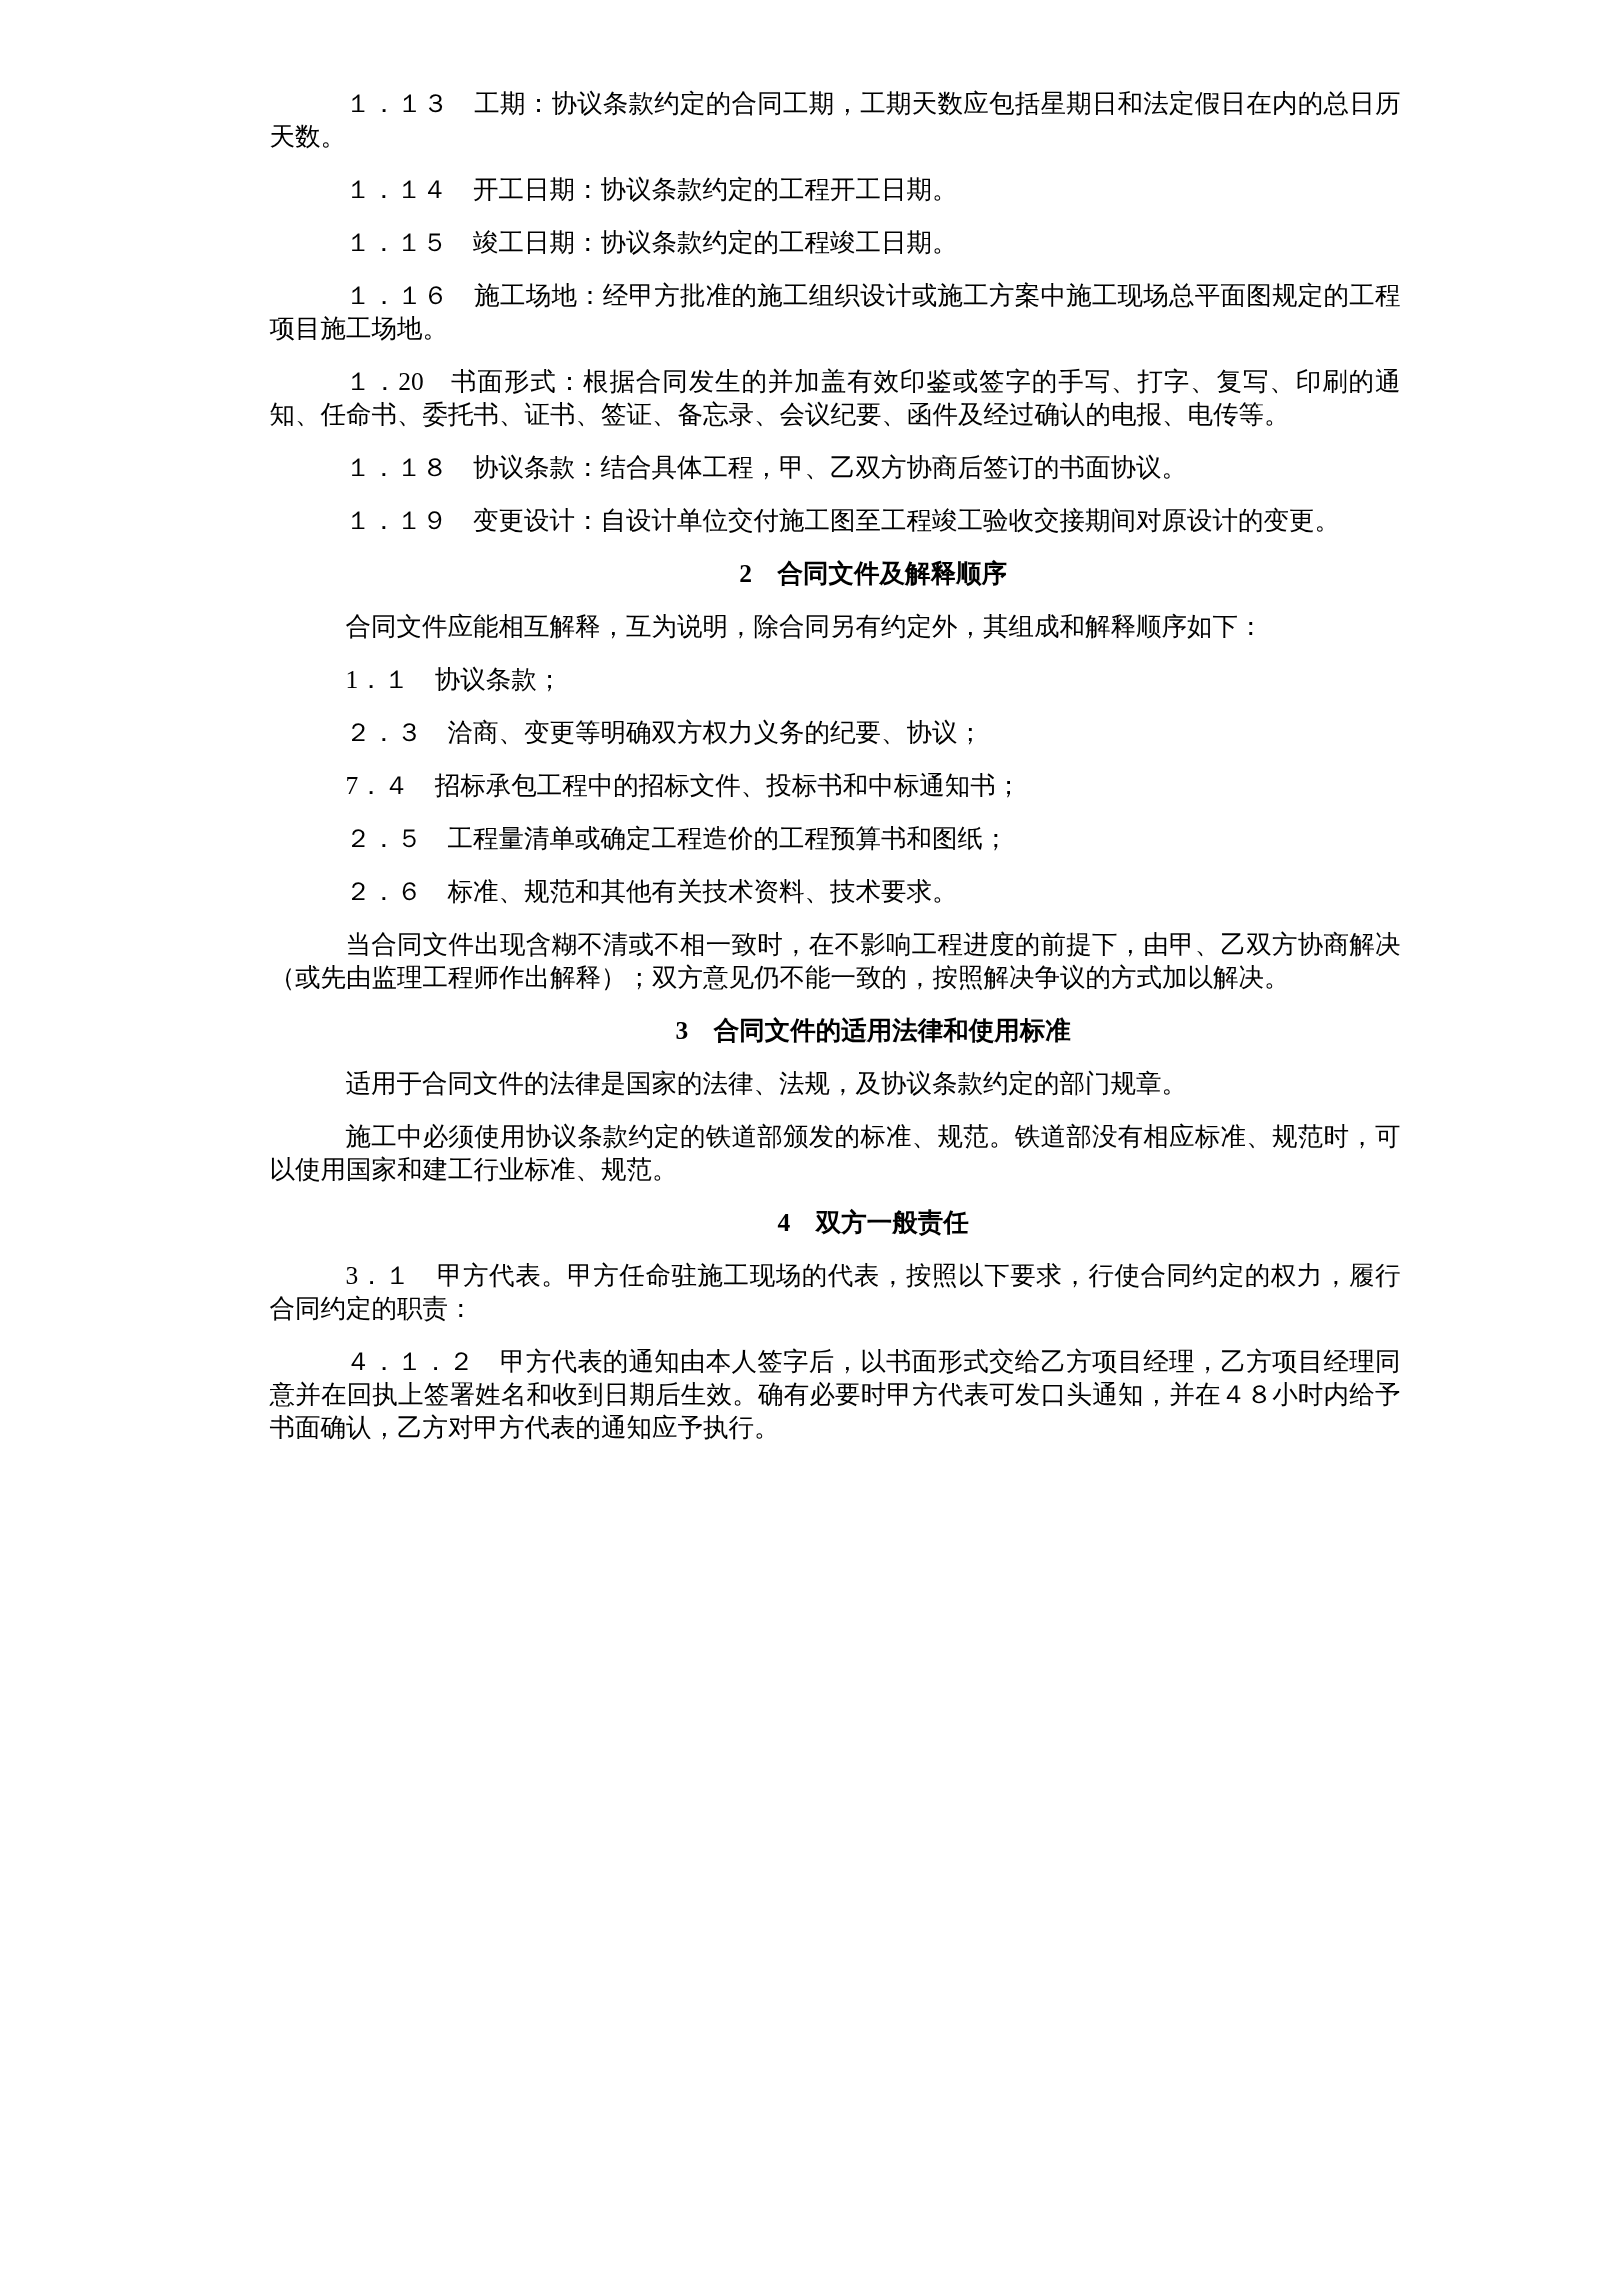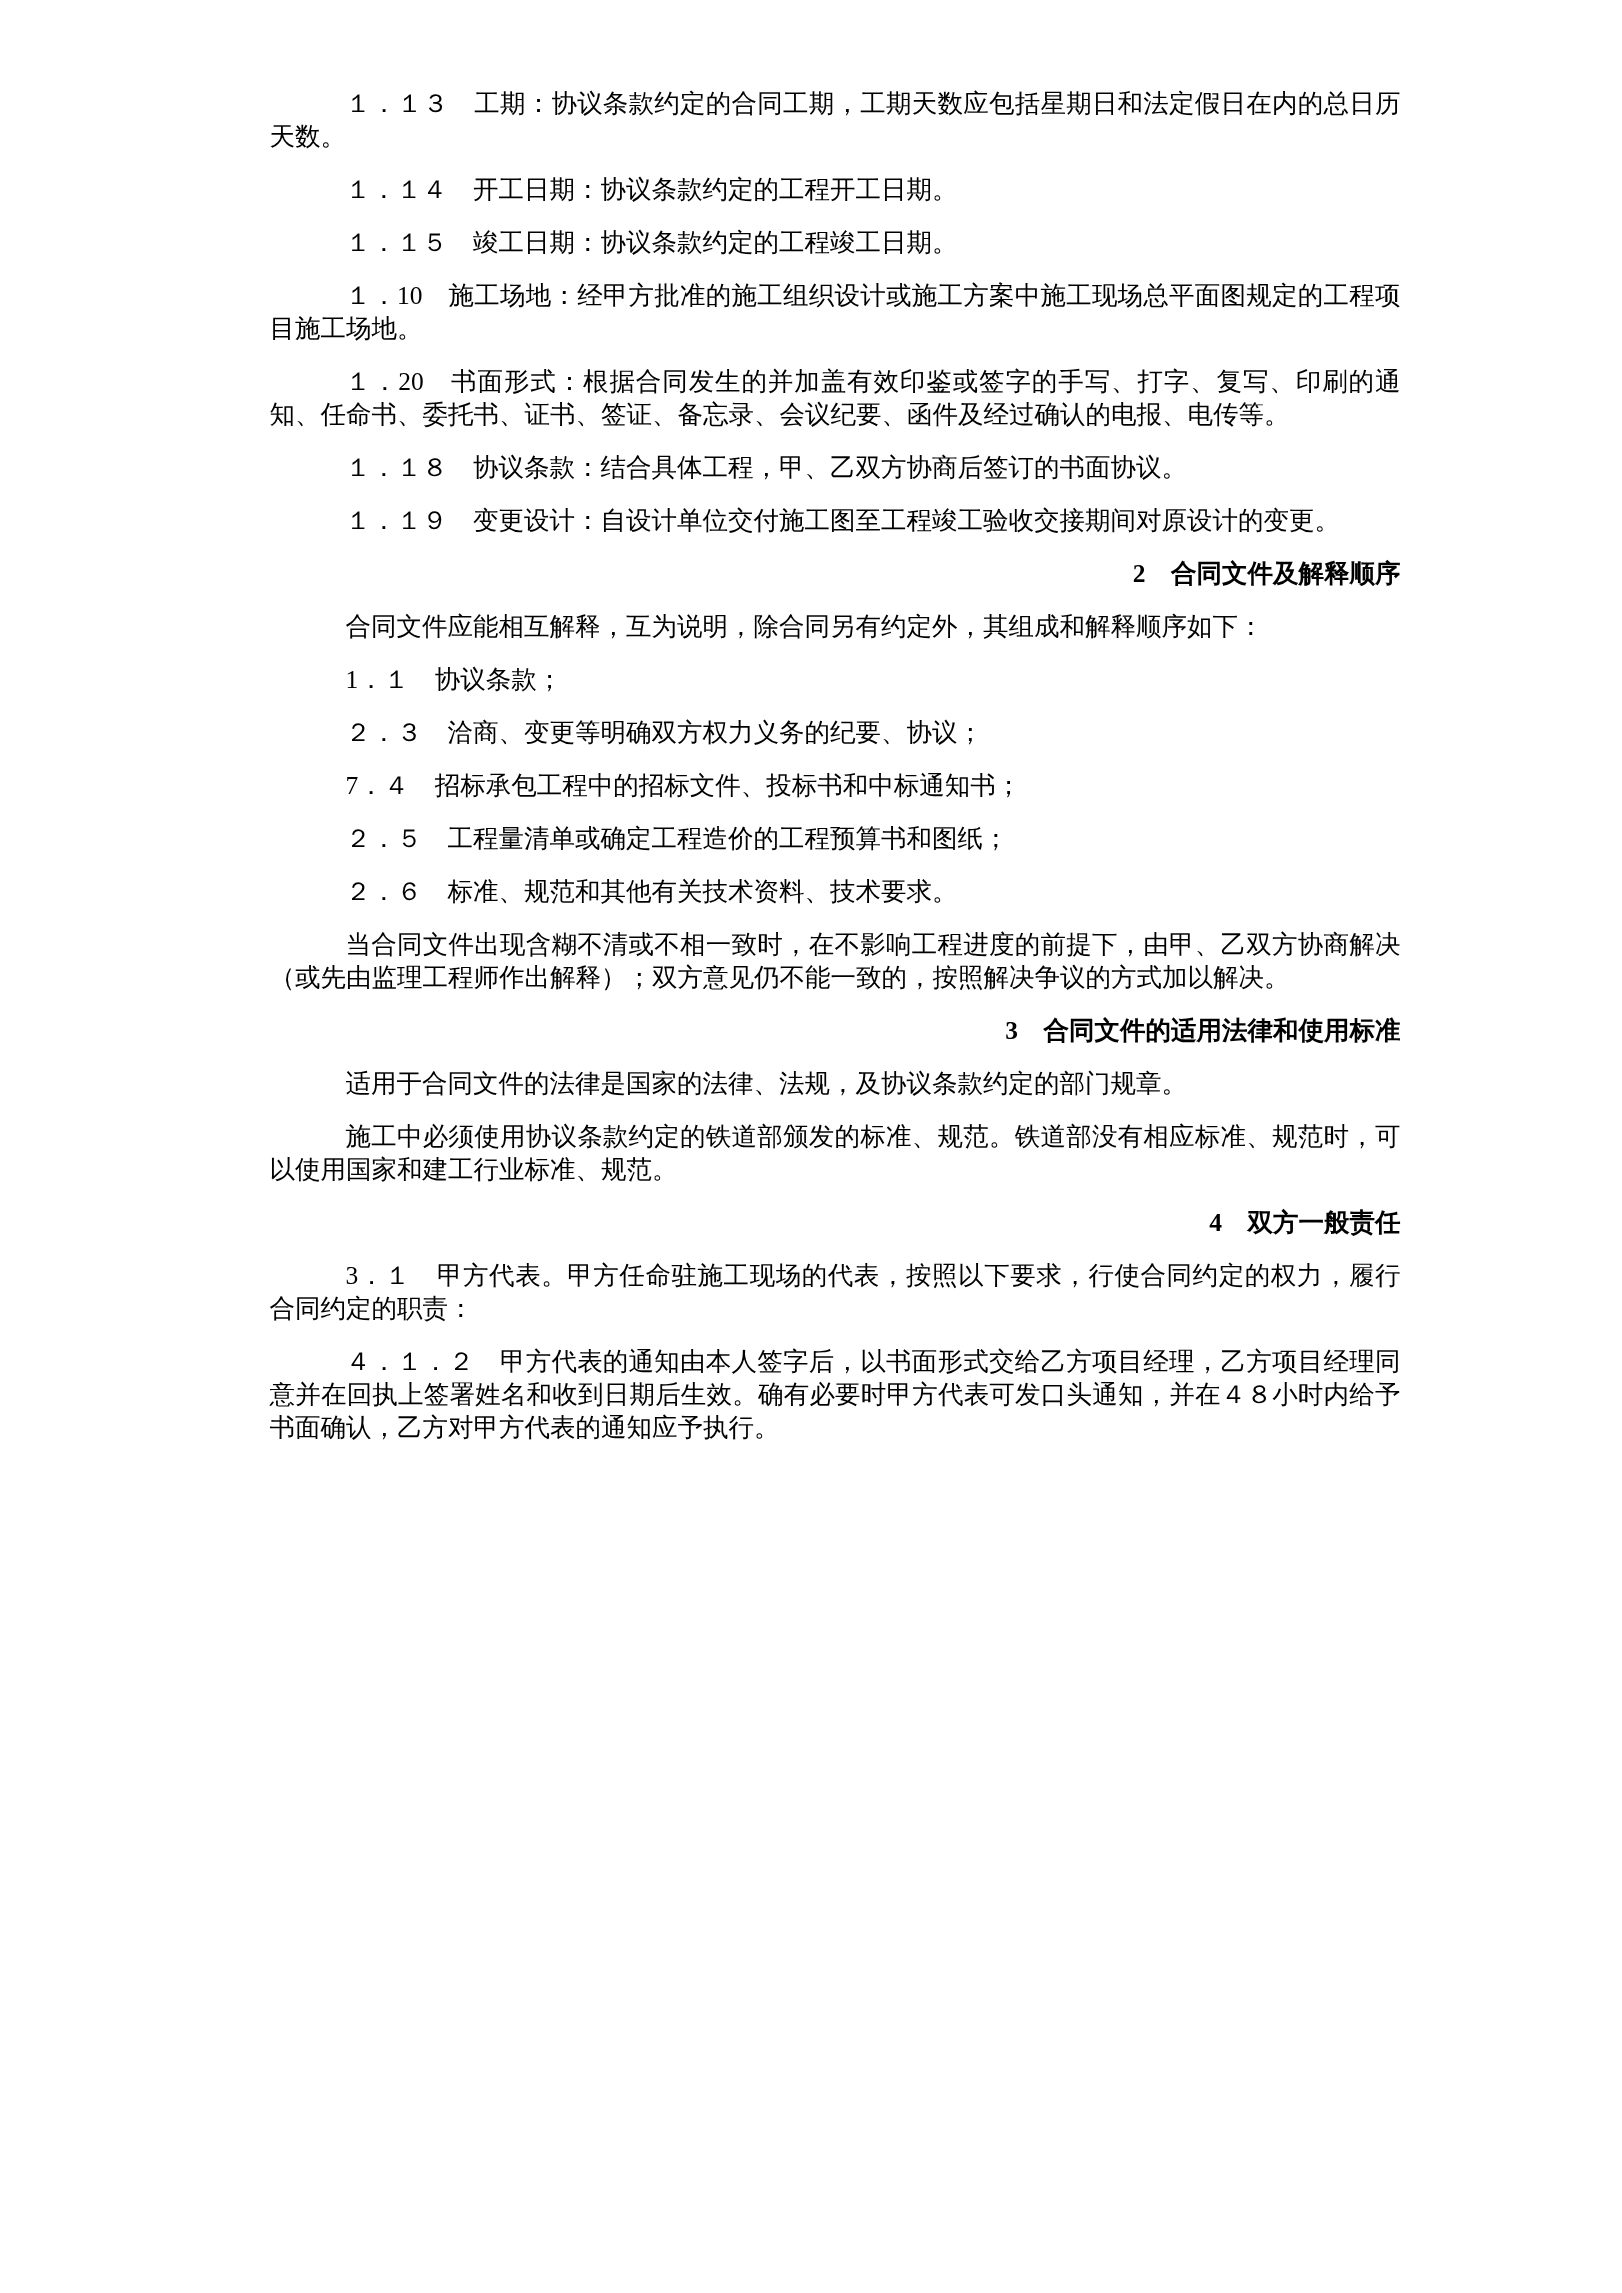--- a/index.html
+++ b/index.html
@@ -22,31 +22,31 @@
     overflow: hidden;
   }
   .doc-block {
     margin: 0 0 20px 0;
     text-indent: 76px;
     text-align: justify;
     word-break: break-all;
   }
   .doc-block.heading {
     font-weight: bold;
-    text-align: right;
+    text-align: center;
   }
 </style>
 </head>
 <body>
 
 <div class="page">
   <p class="doc-block">１．１３　工期：协议条款约定的合同工期，工期天数应包括星期日和法定假日在内的总日历天数。</p>
   <p class="doc-block">１．１４　开工日期：协议条款约定的工程开工日期。</p>
   <p class="doc-block">１．１５　竣工日期：协议条款约定的工程竣工日期。</p>
-  <p class="doc-block">１．10　施工场地：经甲方批准的施工组织设计或施工方案中施工现场总平面图规定的工程项目施工场地。</p>
+  <p class="doc-block">１．１６　施工场地：经甲方批准的施工组织设计或施工方案中施工现场总平面图规定的工程项目施工场地。</p>
   <p class="doc-block">１．20　书面形式：根据合同发生的并加盖有效印鉴或签字的手写、打字、复写、印刷的通知、任命书、委托书、证书、签证、备忘录、会议纪要、函件及经过确认的电报、电传等。</p>
   <p class="doc-block">１．１８　协议条款：结合具体工程，甲、乙双方协商后签订的书面协议。</p>
   <p class="doc-block">１．１９　变更设计：自设计单位交付施工图至工程竣工验收交接期间对原设计的变更。</p>
   <p class="doc-block heading">2　合同文件及解释顺序</p>
   <p class="doc-block">合同文件应能相互解释，互为说明，除合同另有约定外，其组成和解释顺序如下：</p>
   <p class="doc-block">1．１　协议条款；</p>
   <p class="doc-block">２．３　洽商、变更等明确双方权力义务的纪要、协议；</p>
   <p class="doc-block">7．４　招标承包工程中的招标文件、投标书和中标通知书；</p>
   <p class="doc-block">２．５　工程量清单或确定工程造价的工程预算书和图纸；</p>
   <p class="doc-block">２．６　标准、规范和其他有关技术资料、技术要求。</p>

